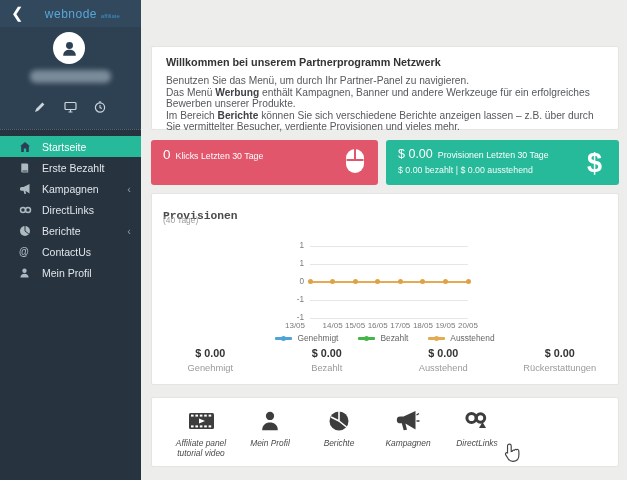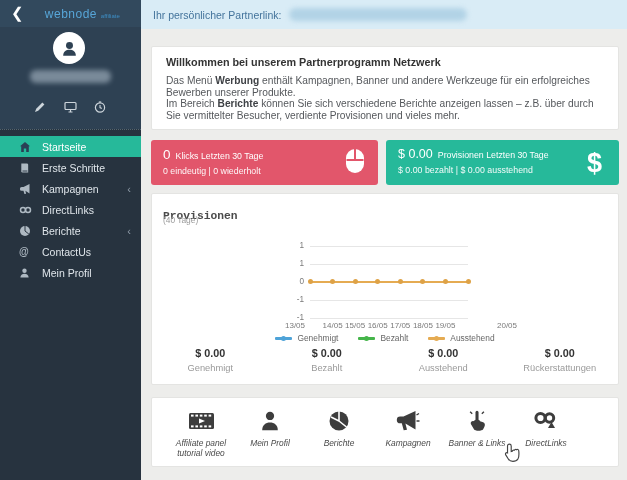--- a/index.html
+++ b/index.html
@@ -124,21 +124,21 @@
           </span>
         <span>Startseite</span>
       </div>
       <div class="menu-item">
         <span class="mi">
             <svg width="11" height="12" viewBox="0 0 12 12">
               <path d="M2.5 1h6A1.5 1.5 0 0 1 10 2.5V11H4a1.5 1.5 0 0 1-1.5-1.5z" fill="currentColor"></path>
               <path d="M3.8 9.3h5.4" stroke="#27333f" stroke-width="1"></path>
             </svg>
           </span>
-        <span>Erste Schritte</span>
+        <span>Erste Bezahlt</span>
       </div>
       <div class="menu-item">
         <span class="mi">
             <svg width="12" height="12" viewBox="0 0 12 12">
               <path d="M10.5 1L4.5 4H2.8a1.9 1.9 0 0 0 0 3.8H4.5l.9 3.2 1.7-.3-.7-2.9 4.1 2.6z" fill="currentColor"></path>
             </svg>
           </span>
         <span>Kampagnen</span>
         <span class="sub-arrow">‹</span>
       </div>
@@ -170,37 +170,33 @@
             <svg width="11" height="12" viewBox="0 0 12 12">
               <circle cx="6" cy="3.6" r="2.4" fill="currentColor"></circle>
               <path d="M1.5 11c0-2.8 2-4.2 4.5-4.2s4.5 1.4 4.5 4.2z" fill="currentColor"></path>
             </svg>
           </span>
         <span>Mein Profil</span>
       </div>
     </div>
   </div>
 
-  <div class="topbar">
-    <span class="topbar-label">Ihr persönlicher Partnerlink:</span>
-    <span class="link-blur"></span>
-  </div>
 
   <div class="card welcome-card">
     <p class="welcome-title">Willkommen bei unserem Partnerprogramm Netzwerk</p>
+    <p class="welcome-text">Benutzen Sie das Menü, um durch Ihr Partner-Panel zu navigieren.</p>
     <p class="welcome-text"><span>Das Menü </span><b>Werbung</b><span> enthält Kampagnen, Banner und andere Werkzeuge für ein erfolgreiches Bewerben unserer Produkte.</span></p>
     <p class="welcome-text"><span>Im Bereich </span><b>Berichte</b><span> können Sie sich verschiedene Berichte anzeigen lassen – z.B. über durch Sie vermittelter Besucher, verdiente Provisionen und vieles mehr.</span></p>
   </div>
 
   <div class="stat-card clicks">
     <div class="stat-line1">
       <span class="stat-value">0</span>
       <span class="stat-label">Klicks Letzten 30 Tage</span>
     </div>
-    <div class="stat-sub">0 eindeutig | 0 wiederholt</div>
     <span class="stat-icon">
       <svg width="20" height="26" viewBox="0 0 20 26">
           <rect x="1" y="1" width="18" height="24" rx="9" fill="#fff"></rect>
           <path d="M10 1v11M1.5 12h17" stroke="#e2566b" stroke-width="2"></path>
         </svg>
     </span>
   </div>
 
   <div class="stat-card commissions">
     <div class="stat-line1">
@@ -237,21 +233,21 @@
     <div class="marker" style="left:290.9px;"></div>
     <div class="marker" style="left:313.5px;"></div>
 
     <div class="xlabel" style="left:128px;">13/05</div>
     <div class="xlabel" style="left:165.6px;">14/05</div>
     <div class="xlabel" style="left:188.1px;">15/05</div>
     <div class="xlabel" style="left:210.7px;">16/05</div>
     <div class="xlabel" style="left:233.3px;">17/05</div>
     <div class="xlabel" style="left:255.9px;">18/05</div>
     <div class="xlabel" style="left:278.4px;">19/05</div>
-    <div class="xlabel" style="left:314px;padding-left:26px;">20/05</div>
+    <div class="xlabel" style="left:301px;">20/05</div>
 
     <div class="legend">
       <span class="legend-item">
           <span class="legend-marker" style="background:#4ea3d8;"></span>
           <span>Genehmigt</span>
         </span>
       <span class="legend-item">
           <span class="legend-marker" style="background:#45b54a;"></span>
           <span>Bezahlt</span>
         </span>
@@ -325,30 +321,20 @@
       <div class="shortcut-iconbox">
           <svg width="24" height="24" viewBox="0 0 24 24">
             <path d="M19.5 2L7.5 7.5H4.2a3.4 3.4 0 0 0 0 6.8h1.6l1.9 7 3.3-.6-1.6-6.2 10.1 6z" fill="#3d3d3d"></path>
             <path d="M20.5 6l2.5-1.5M20.5 12h3" stroke="#3d3d3d" stroke-width="1.4"></path>
           </svg>
         </div>
       <div class="shortcut-label">Kampagnen</div>
     </div>
     <div class="shortcut">
       <div class="shortcut-iconbox">
-          <svg width="23" height="24" viewBox="0 0 24 24">
-            <path d="M11.5 3v9" stroke="#3d3d3d" stroke-width="3.2" stroke-linecap="round"></path>
-            <path d="M8.3 12.2c0-2.1 6.4-2.1 6.4 0l3.2 1.1c2 .9 2.3 3 1.2 5l-1.2 2.3c-1.1 2-8.5 2.1-9.6 0l-3.1-5.2c-1.1-2 1.1-4 3.1-3.2z" fill="#3d3d3d"></path>
-            <path d="M6.5 4.5L4.3 2.3M16.5 4.5l2.2-2.2" stroke="#3d3d3d" stroke-width="1.4"></path>
-          </svg>
-        </div>
-      <div class="shortcut-label">Banner &amp; Links</div>
-    </div>
-    <div class="shortcut">
-      <div class="shortcut-iconbox">
           <svg width="26" height="21" viewBox="0 0 26 21">
             <circle cx="7.5" cy="8" r="4.6" fill="none" stroke="#3d3d3d" stroke-width="3"></circle>
             <circle cx="16.5" cy="8" r="4.2" fill="none" stroke="#3d3d3d" stroke-width="3"></circle>
             <path d="M18.5 12l3.5 6h-7z" fill="#3d3d3d"></path>
           </svg>
         </div>
       <div class="shortcut-label">DirectLinks</div>
     </div>
   </div>
 

